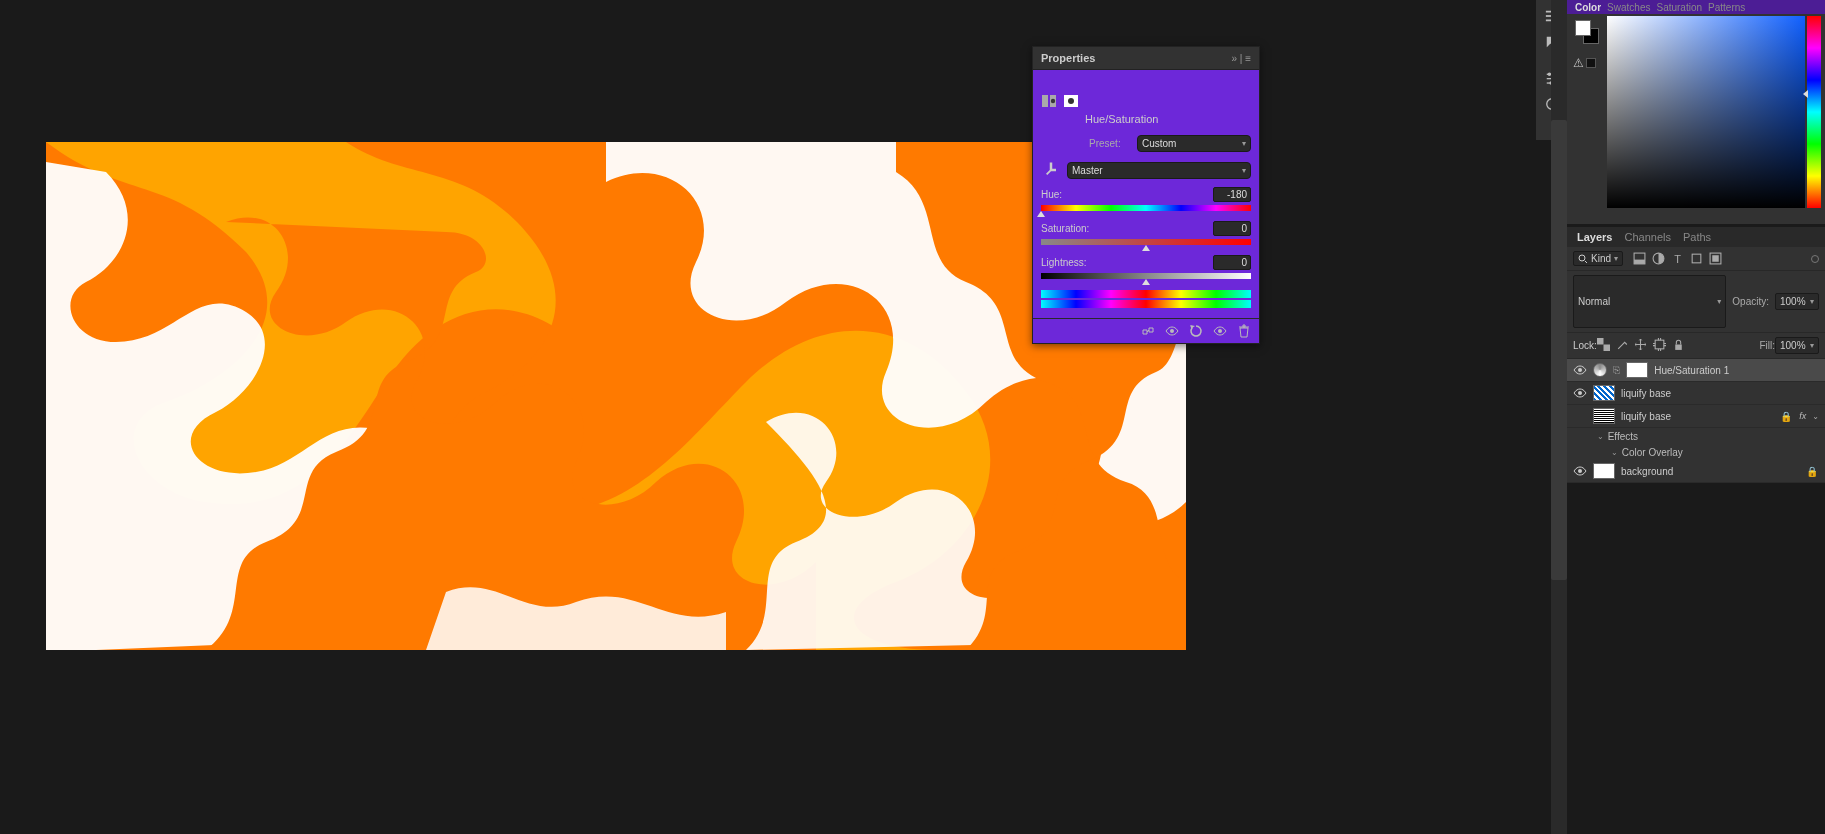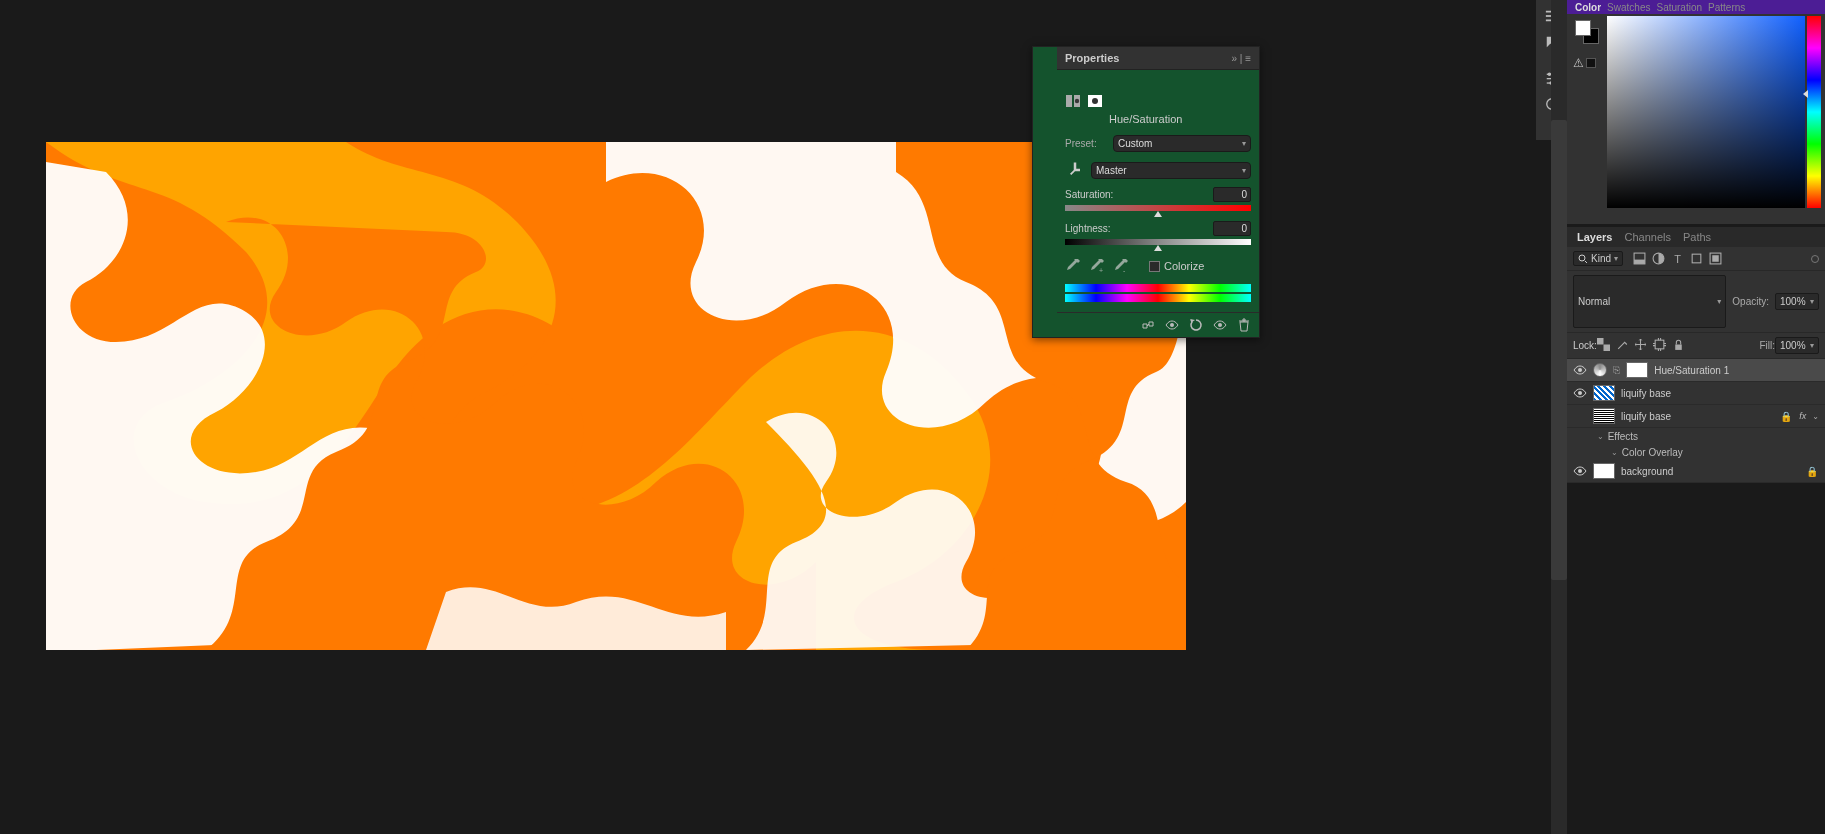--- a/index.html
+++ b/index.html
@@ -8,32 +8,32 @@
   .canvas-area { position: absolute; left: 46px; top: 142px; width: 1140px; height: 508px; background: #fff; overflow: hidden; }
   .canvas-swirl { width: 100%; height: 100%; }
   
   .scrollbar-vertical { position: absolute; right: 258px; top: 0; width: 16px; height: 834px; background: #2a2a2a; }
   .scroll-thumb-v { position: absolute; top: 120px; width: 100%; height: 460px; background: #3a3a3a; border-radius: 2px; }
   
   .right-sidebar { position: absolute; right: 258px; top: 0; width: 32px; height: 140px; background: #323232; border-left: 1px solid #1a1a1a; display: flex; flex-direction: column; align-items: center; gap: 10px; padding-top: 8px; }
   .sidebar-icon { width: 16px; height: 16px; display: flex; align-items: center; justify-content: center; color: #bbb; cursor: pointer; }
   .sidebar-icon svg { width: 14px; height: 14px; }
   
-  .properties-panel { position: absolute; left: 1032px; top: 46px; width: 228px; background: #14532d; border: 1px solid #222; box-shadow: 0 2px 8px rgba(0,0,0,0.5); padding-left: 24px; }
+  .properties-panel { position: absolute; left: 1032px; top: 46px; width: 228px; background: #6d28d9; border: 1px solid #222; box-shadow: 0 2px 8px rgba(0,0,0,0.5); }
   .panel-header { background: #323232; padding: 5px 8px; display: flex; justify-content: space-between; align-items: center; border-bottom: 1px solid #222; }
   .panel-title { font-weight: bold; font-size: 11px; }
   .panel-collapse { font-size: 10px; color: #999; }
   
   .adj-type-row { display: flex; align-items: center; gap: 6px; padding: 6px 8px; }
   .adj-icon { width: 16px; height: 14px; display: flex; align-items: center; justify-content: center; }
   .adj-icon svg { width: 14px; height: 12px; }
   .adj-name { font-size: 11px; margin-top: 37px; }
   
   .prop-row { display: flex; align-items: center; gap: 6px; padding: 4px 8px; }
-  .prop-label { width: 42px; font-size: 10px; color: #aaa; }
+  .prop-label { width: 42px; font-size: 10px; color: #aaa; margin-left: 48px; }
   .prop-select { flex: 1; background: #2a2a2a; border: 1px solid #1a1a1a; color: #ddd; font-size: 10px; padding: 2px 4px; border-radius: 4px; display: flex; justify-content: space-between; align-items: center; }
   .dropdown-arrow { font-size: 8px; color: #999; }
   
   .finger-icon-wrap { display: flex; align-items: center; gap: 6px; padding: 4px 8px; }
   .finger-icon { width: 20px; height: 20px; display: flex; align-items: center; justify-content: center; }
   
   .slider-row { padding: 3px 8px; }
   .slider-head { display: flex; justify-content: space-between; align-items: center; margin-bottom: 3px; }
   .slider-label { font-size: 10px; color: #ccc; }
   .slider-value { width: 38px; background: #2a2a2a; border: 1px solid #1a1a1a; color: #ddd; font-size: 10px; padding: 1px 3px; text-align: right; border-radius: 2px; }
@@ -193,57 +193,43 @@
           <path d="M7 2v6l-3 3 1 1 3-3h4V7H9V2z"></path>
         </svg>
       </span>
     <div class="prop-select" style="flex:1">
       <span>Master</span>
       <span class="dropdown-arrow">▾</span>
     </div>
   </div>
   <div class="slider-row">
     <div class="slider-head">
+      <span class="slider-label">Hue:</span>
+      <input class="slider-value" value="-180" style="">
+    </div>
+    <div class="slider-track hue-track">
+      <div class="slider-handle down" style="left:0%"></div>
+    </div>
+  </div>
+  <div class="slider-row">
+    <div class="slider-head">
       <span class="slider-label">Saturation:</span>
       <input class="slider-value" value="0" style="">
     </div>
     <div class="slider-track sat-track">
       <div class="slider-handle down" style="left:50%"></div>
     </div>
   </div>
   <div class="slider-row">
     <div class="slider-head">
       <span class="slider-label">Lightness:</span>
       <input class="slider-value" value="0" style="">
     </div>
     <div class="slider-track light-track">
       <div class="slider-handle down" style="left:50%"></div>
-    </div>
-  </div>
-  <div class="eyedrop-row">
-    <span class="eyedrop">
-        <svg viewBox="0 0 16 16" fill="#ccc">
-          <path d="M13 1l2 2-2 2-1-1-7 7-3 1 1-3 7-7-1-1z"></path>
-        </svg>
-      </span>
-    <span class="eyedrop">
-        <svg viewBox="0 0 16 16" fill="#999">
-          <path d="M13 1l2 2-2 2-1-1-7 7-3 1 1-3 7-7-1-1z"></path>
-          <text x="10" y="15" font-size="7" fill="#ccc">+</text>
-        </svg>
-      </span>
-    <span class="eyedrop">
-        <svg viewBox="0 0 16 16" fill="#999">
-          <path d="M13 1l2 2-2 2-1-1-7 7-3 1 1-3 7-7-1-1z"></path>
-          <text x="10" y="15" font-size="7" fill="#ccc">-</text>
-        </svg>
-      </span>
-    <div class="checkbox-wrap">
-      <div class="checkbox"></div>
-      <span>Colorize</span>
     </div>
   </div>
   <div class="rainbow-strips">
     <div class="rainbow-strip"></div>
     <div class="rainbow-strip"></div>
   </div>
   <div class="panel-footer">
     <span class="footer-icon">
         <svg viewBox="0 0 14 14">
           <path d="M2 10h4V6H2zM8 4h4v4H8z" fill="none" stroke="#bbb"></path>

